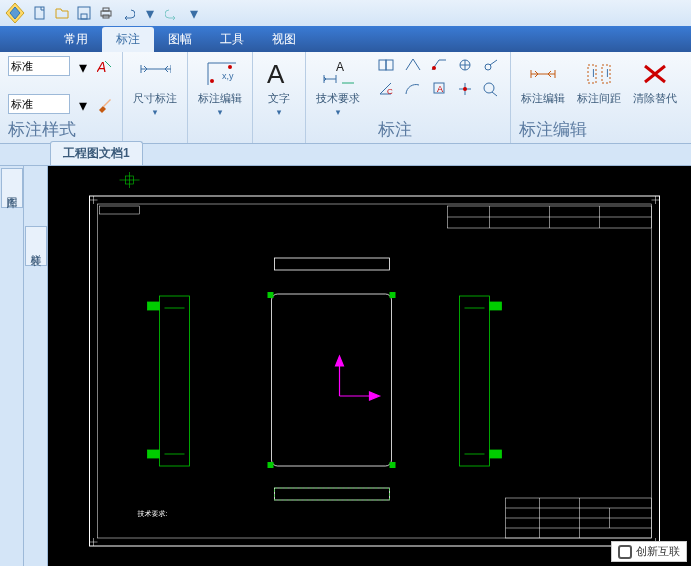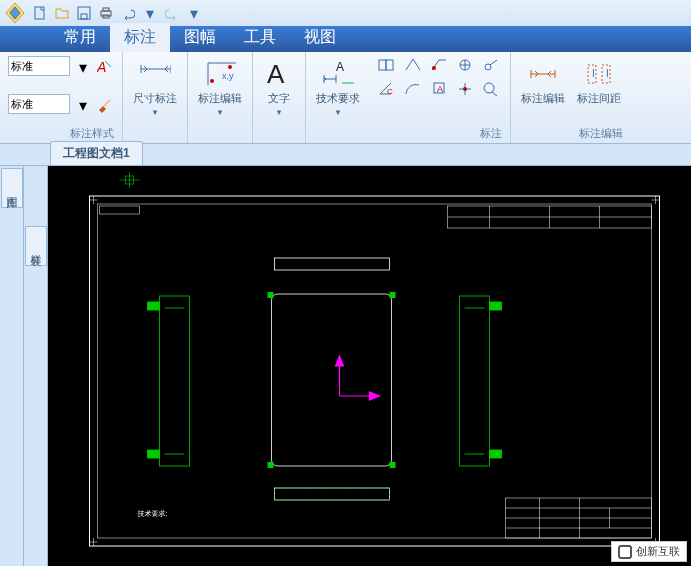--- a/index.html
+++ b/index.html
@@ -3,27 +3,27 @@
 <meta charset="utf-8">
 <style>
 * { margin: 0; padding: 0; box-sizing: border-box; font-family: "Microsoft YaHei", sans-serif; }
 body { width: 691px; height: 566px; background: #d4e5f7; overflow: hidden; position: relative; }
 
 .qat { height: 26px; background: linear-gradient(#e8f1fb, #d4e5f7); display: flex; align-items: center; padding-left: 4px; gap: 6px; }
 .qat-logo { width: 22px; height: 22px; }
 .qat-icon { width: 16px; height: 16px; display: inline-flex; align-items: center; justify-content: center; color: #3a6ea5; cursor: pointer; }
 
 .menubar { height: 26px; background: linear-gradient(#3a7bd5, #2c5aa0); display: flex; align-items: flex-end; padding-left: 50px; }
-.menu-tab { padding: 4px 14px; color: #fff; font-size: 16px; cursor: pointer; border-radius: 3px 3px 0 0; }
+.menu-tab { padding: 4px 14px; color: #fff; font-size: 12px; cursor: pointer; border-radius: 3px 3px 0 0; }
 .menu-tab.active { background: #e8f1fb; color: #3a6ea5; }
 
 .ribbon { height: 92px; background: linear-gradient(#f5f9fd, #dce9f7); border-bottom: 1px solid #9db9d8; display: flex; }
 .ribbon-group { border-right: 1px solid #b8cde4; padding: 4px 8px 2px 8px; display: flex; flex-direction: column; justify-content: space-between; }
 .group-content { display: flex; align-items: flex-start; gap: 8px; }
-.group-label { font-size: 11px; color: #5a7aa0; text-align: right; }
+.group-label { font-size: 17px; color: #5a7aa0; text-align: left; }
 .big-btn { display: flex; flex-direction: column; align-items: center; gap: 2px; cursor: pointer; padding: 2px; }
 .big-btn-icon { width: 32px; height: 32px; display: flex; align-items: center; justify-content: center; }
 .big-btn-label { font-size: 11px; color: #3a5a7a; text-align: center; line-height: 13px; }
 .combo { width: 62px; height: 20px; font-size: 11px; border: 1px solid #9db9d8; background: #fff; padding: 0 2px; }
 .small-stack { display: flex; flex-direction: column; gap: 4px; }
 .small-row { display: flex; align-items: flex-end; gap: 4px; }
 .mini-icon { width: 18px; height: 18px; cursor: pointer; display: inline-flex; align-items: center; justify-content: center; }
 .icon-grid { display: grid; grid-template-columns: repeat(5, 20px); grid-auto-rows: 22px; gap: 2px 6px; align-content: start; }
 
 .doc-tabs { height: 22px; background: #d4e5f7; display: flex; align-items: flex-end; padding-left: 50px; border-bottom: 1px solid #9db9d8; }
@@ -273,20 +273,28 @@
         <span class="big-btn-icon">
             <svg width="30" height="26">
               <rect x="4" y="4" width="8" height="18" fill="none" stroke="#c55a11" stroke-dasharray="2"></rect>
               <rect x="18" y="4" width="8" height="18" fill="none" stroke="#c55a11" stroke-dasharray="2"></rect>
               <text x="8" y="16" font-size="10" fill="#3a6ea5">I</text>
               <text x="22" y="16" font-size="10" fill="#3a6ea5">I</text>
             </svg>
           </span>
         <span class="big-btn-label">标注间距</span>
       </div>
+      <div class="big-btn">
+        <span class="big-btn-icon">
+            <svg width="30" height="26">
+              <path d="M5 5l20 16M25 5L5 21" stroke="#c00" stroke-width="3"></path>
+            </svg>
+          </span>
+        <span class="big-btn-label">清除替代</span>
+      </div>
     </div>
     <div class="group-label">标注编辑</div>
   </div>
 </div>
 
 <div class="doc-tabs">
   <div class="doc-tab"><span>工程图文档1</span></div>
 </div>
 
 <div class="workspace">

